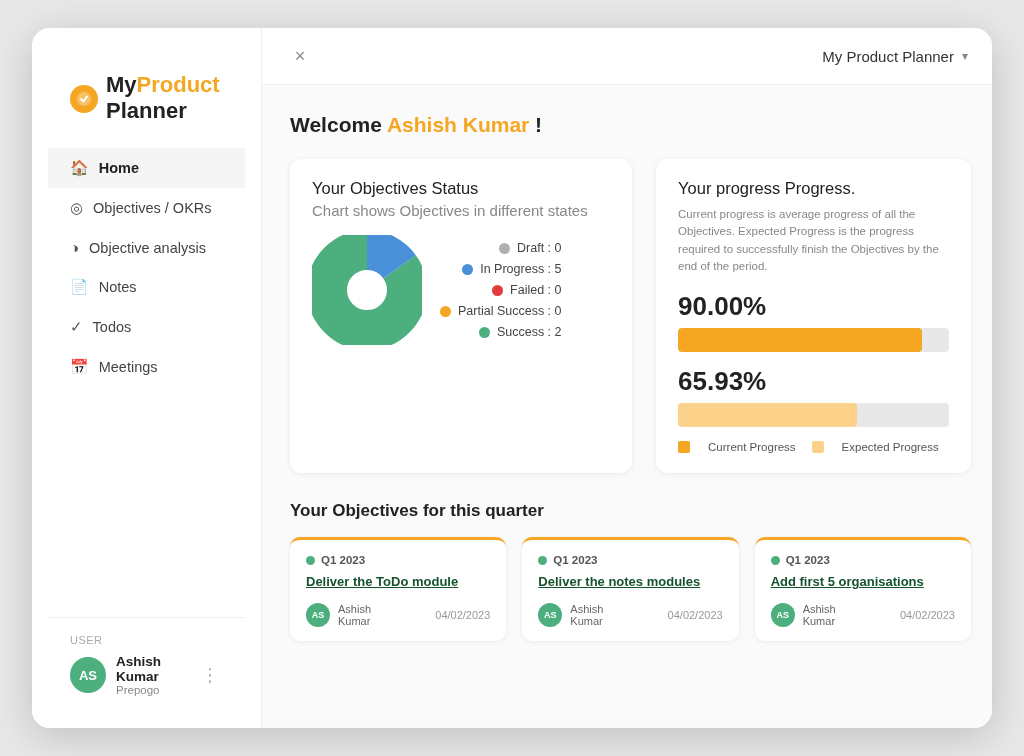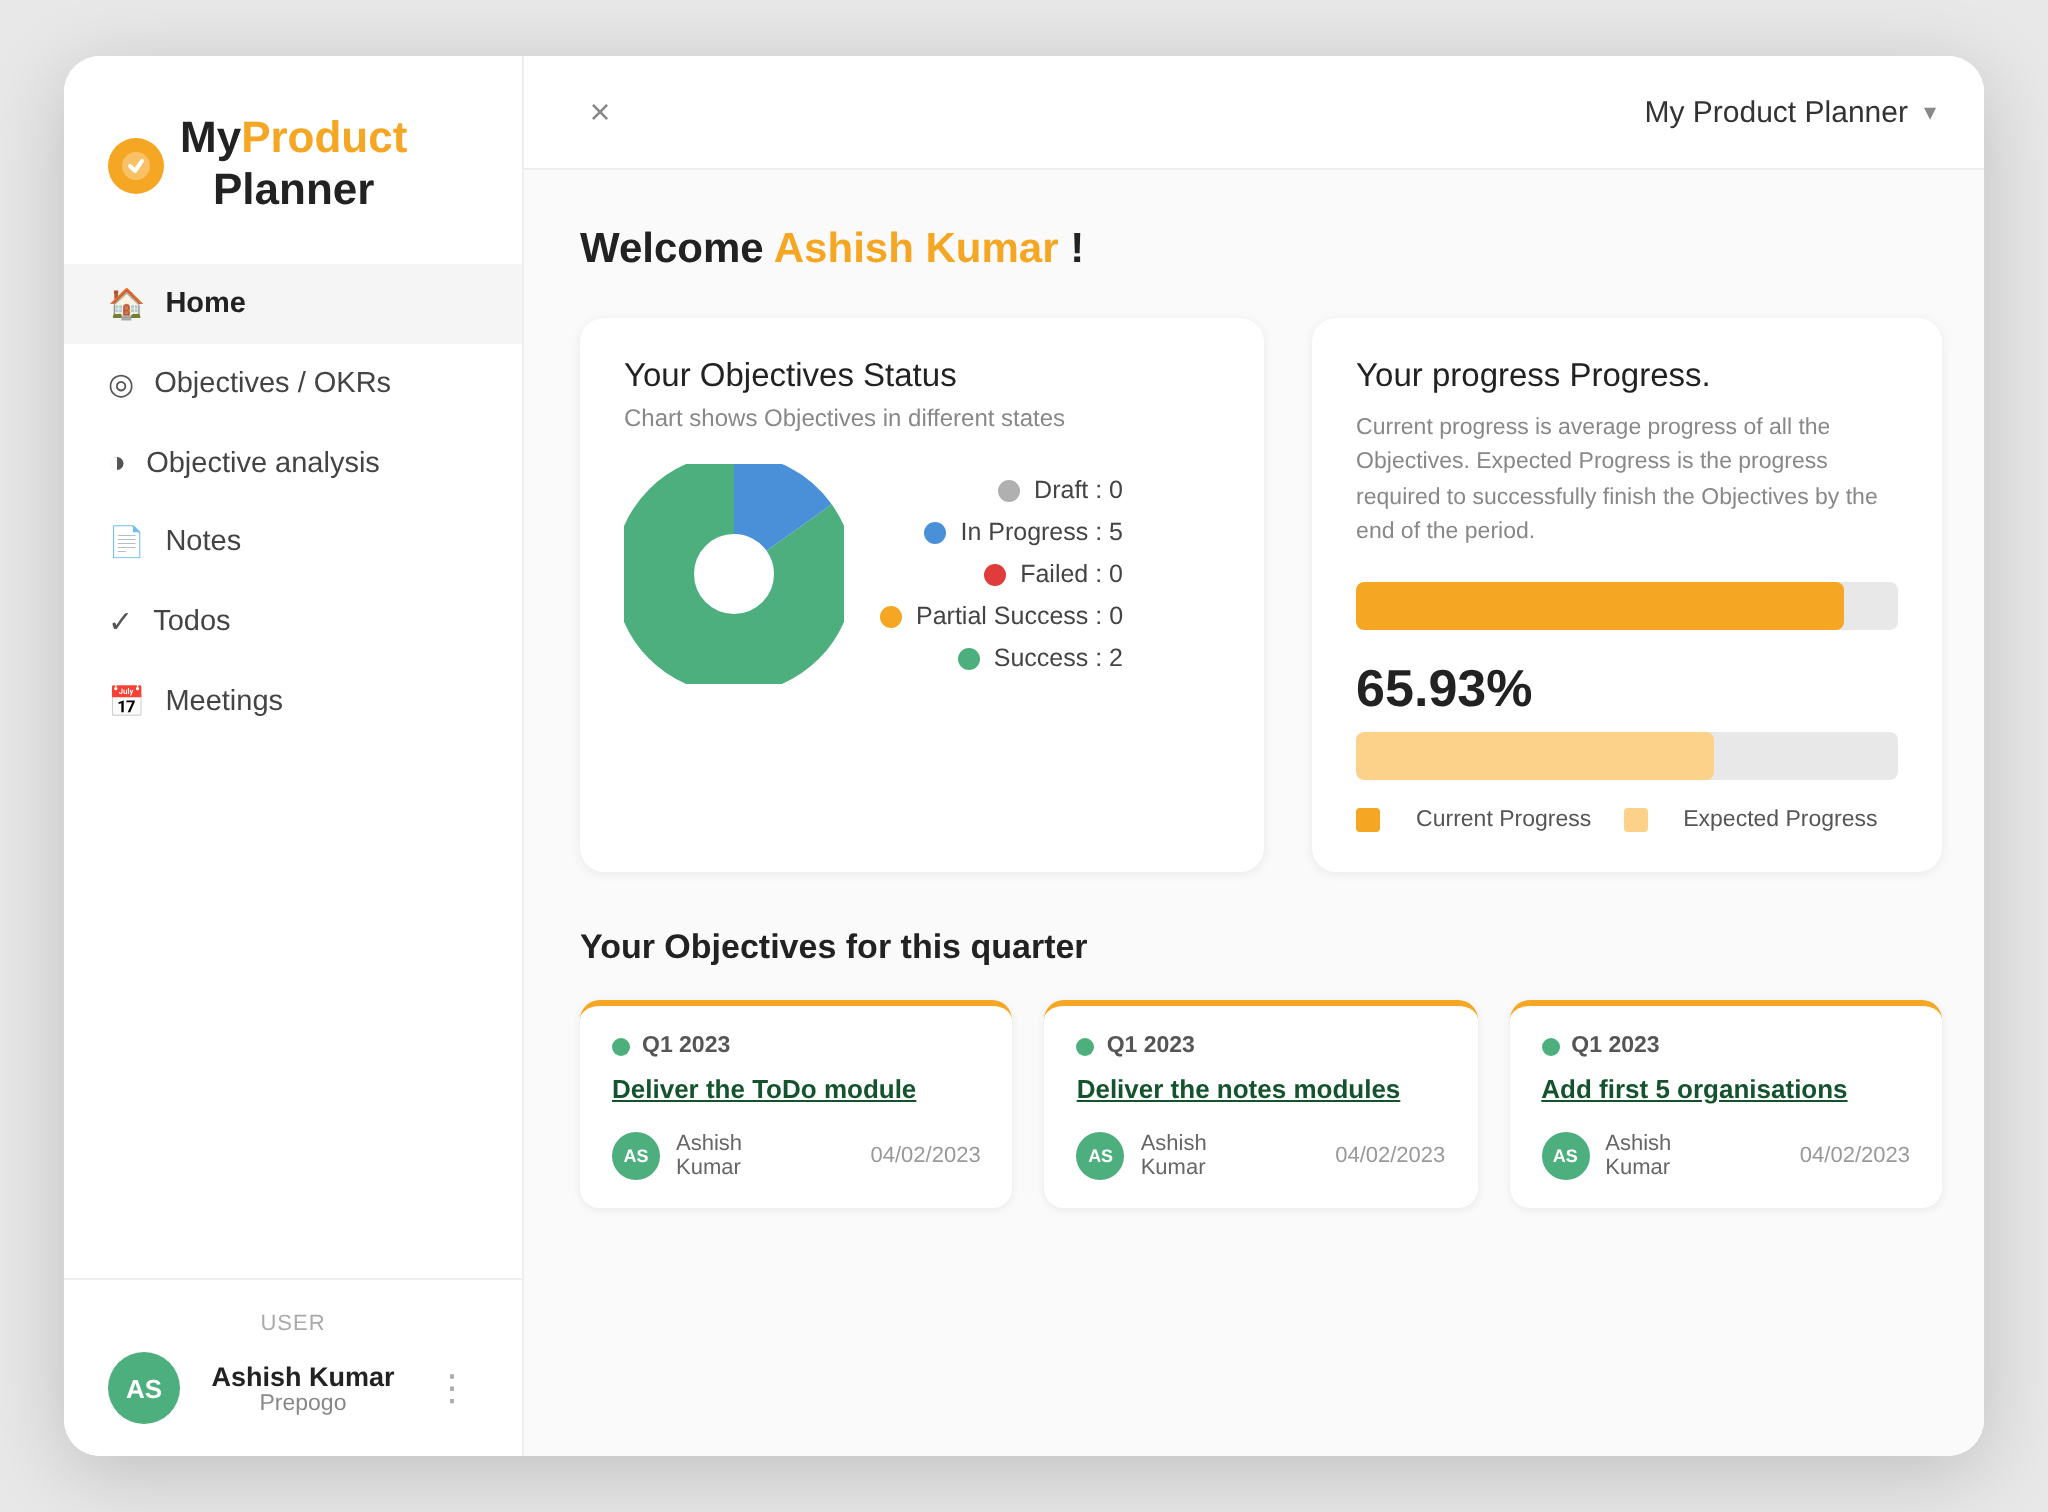--- a/index.html
+++ b/index.html
@@ -23,22 +23,21 @@
       display: flex;
       overflow: hidden;
     }
     
     .sidebar {
       width: 230px;
       background: #fff;
       border-right: 1px solid #eee;
       display: flex;
       flex-direction: column;
-      padding: 0;
-      text-align: center;
+      padding: 16px;
     }
     .sidebar-logo {
       padding: 28px 22px 24px 22px;
       display: flex;
       align-items: center;
       gap: 8px;
     }
     .logo-my {
       font-size: 22px;
       font-weight: 700;
@@ -183,21 +182,21 @@
       flex: 1.1;
       box-shadow: 0 1px 6px rgba(0,0,0,0.07);
     }
     .card-title {
       font-size: 16.5px;
       font-weight: 400;
       color: #222;
       margin-bottom: 4px;
     }
     .card-subtitle {
-      font-size: 12px;
+      font-size: 15px;
       color: #888;
       margin-bottom: 16px;
     }
     .chart-row {
       display: flex;
       align-items: center;
       gap: 18px;
     }
     .pie-chart {
       width: 110px;
@@ -423,20 +422,21 @@
                   <span class="legend-dot" style="background:#4caf7d"></span>
     <span>Success : 2</span>
                 </div>
               </div>
           </div>
         </div>
 
         <div class="progress-card">
           <div class="card-title">Your progress Progress.</div>
           <div class="progress-desc">Current progress is average progress of all the Objectives. Expected Progress is the progress required to successfully finish the Objectives by the end of the period.</div>
+          <div class="progress-value">90.00%</div>
           <div class="progress-bar-bg">
             <div class="progress-bar-fill" style="width:90%"></div>
           </div>
           <div class="progress-value">65.93%</div>
           <div class="progress-bar-bg">
             <div class="progress-bar-fill" style="width:66%; background:#fcd28a;"></div>
           </div>
           <div class="progress-legend">
 
           <div class="prog-legend-item">

